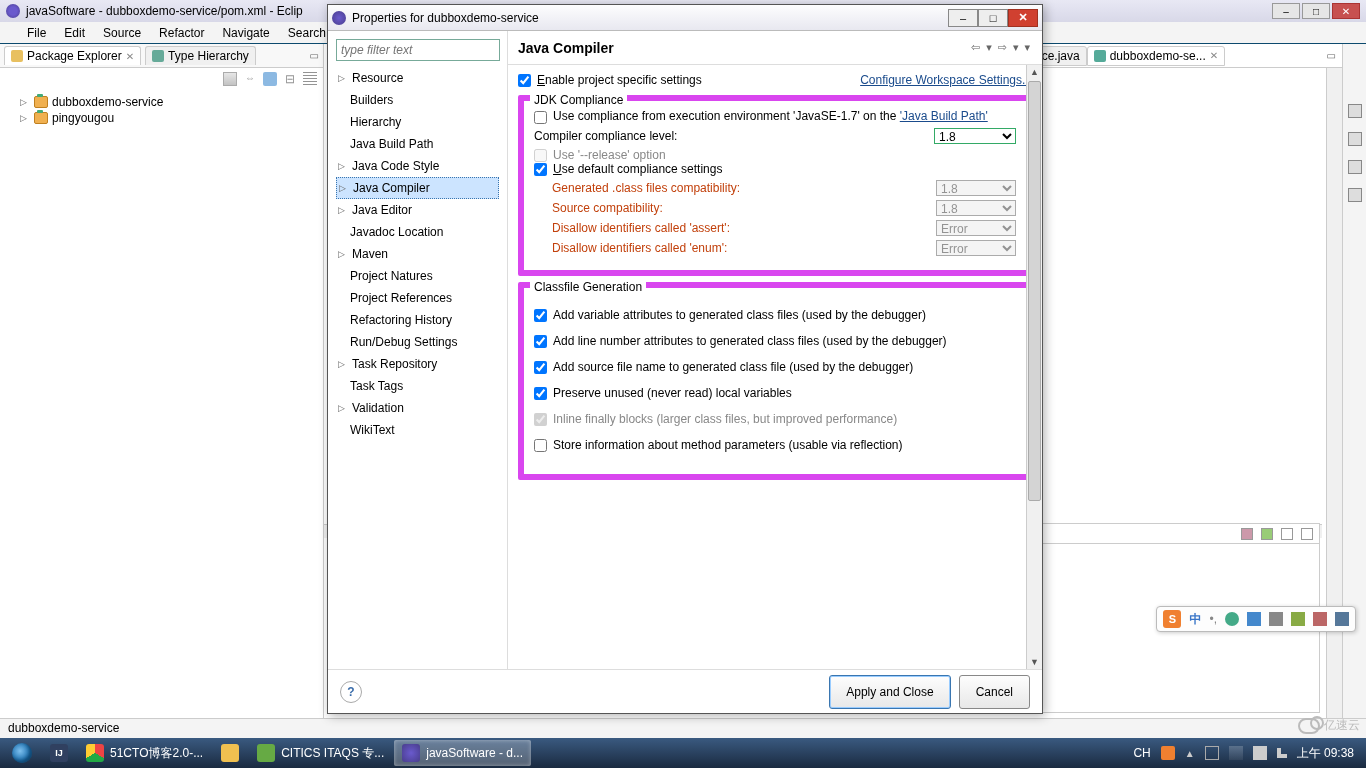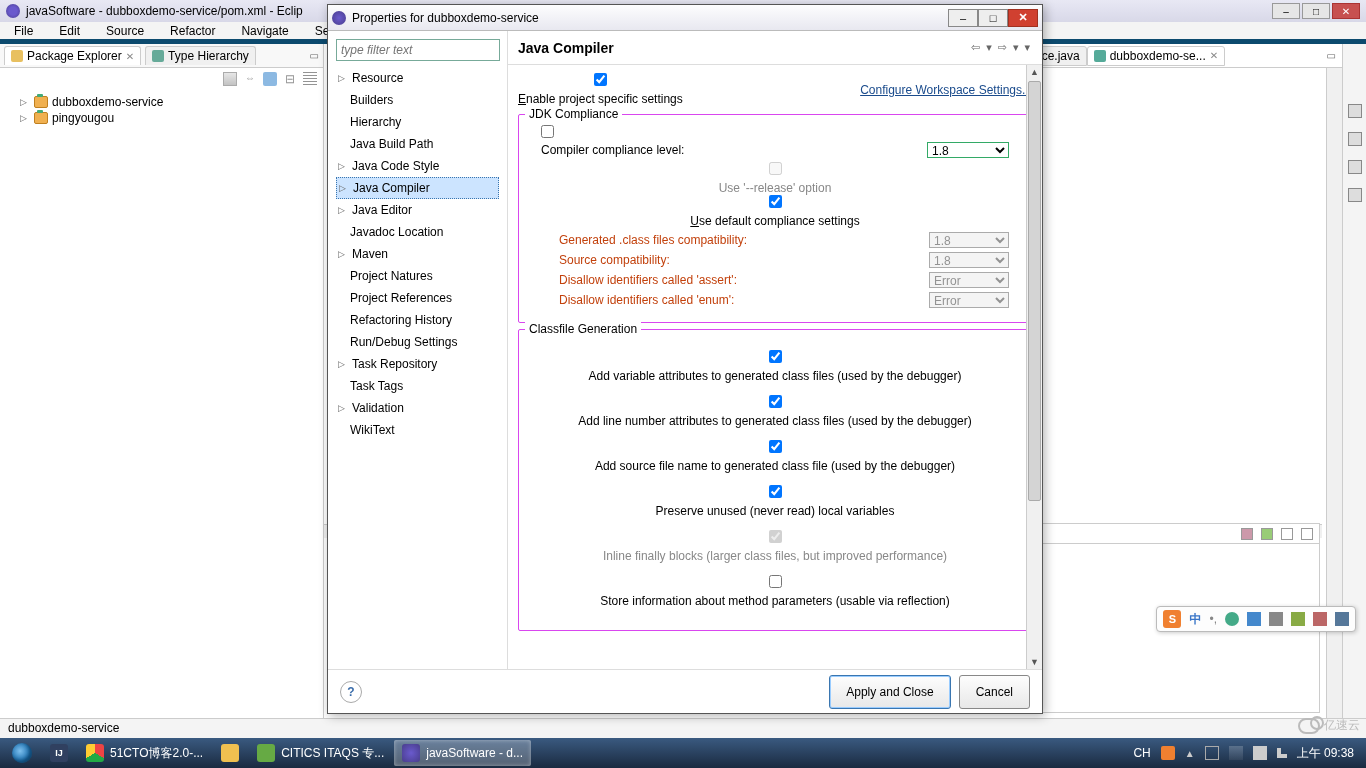--- a/index.html
+++ b/index.html
@@ -5,21 +5,21 @@
 * { box-sizing: border-box; margin: 0; padding: 0; font-family: "Segoe UI", Tahoma, sans-serif; font-size: 12px; }
 body { width: 1366px; height: 768px; background: #fff; overflow: hidden; position: relative; }
 
 
 .eclipse { position: absolute; inset: 0; background: #f0f0f0; display: flex; flex-direction: column; }
 .titlebar { height: 22px; background: linear-gradient(#e8e8f4,#d8d8e8); display: flex; align-items: center; padding: 0 6px; gap: 6px; }
 .titlebar .icon { width: 14px; height: 14px; background: radial-gradient(circle,#6a5acd 40%,#483d8b 100%); border-radius: 50%; }
 .titlebar .wincontrols { margin-left: auto; display: flex; gap: 2px; }
 .winbtn { width: 28px; height: 16px; background: #e6e6e6; border: 1px solid #999; display: flex; align-items: center; justify-content: center; font-size: 10px; }
 .winbtn.close { background: #c75050; color: #fff; border-color: #a33; }
-.menubar { height: 22px; display: flex; align-items: center; padding: 0 6px; gap: 10px; background: #f4f4f4; border-bottom: 5px solid #0c4a6e; }
+.menubar { height: 22px; display: flex; align-items: center; padding: 0 19px; gap: 2px; background: #f4f4f4; border-bottom: 1px solid #0c4a6e; }
 .menubar span { padding: 2px 8px; }
 
 .workspace { flex: 1; display: flex; background: #fff; }
 .leftpanel { width: 324px; border-right: 1px solid #ccc; display: flex; flex-direction: column; }
 .tabs { height: 24px; display: flex; align-items: center; border-bottom: 1px solid #ccc; background: #f8f8f8; padding: 0 4px; gap: 4px; }
 .tab { display: flex; align-items: center; gap: 4px; padding: 2px 6px; border: 1px solid #ccc; border-bottom: none; border-radius: 3px 3px 0 0; background: #fff; }
 .tab .x { font-size: 10px; color: #888; }
 .tab .xi { width: 12px; height: 12px; background: #e8c060; border-radius: 2px; }
 .tooliconrow { height: 22px; display: flex; align-items: center; justify-content: flex-end; padding: 0 6px; gap: 8px; }
 .tooliconrow span { width: 14px; height: 14px; display: inline-block; opacity: .7; }
@@ -64,26 +64,26 @@
 .cat.sel { background: #cce4ff; border: 1px dotted #3a76b0; padding-top: 1px; padding-bottom: 1px; }
 
 .dlg-right { flex: 1; display: flex; flex-direction: column; position: relative; }
 .dlg-hdr { height: 34px; display: flex; align-items: center; padding: 0 10px; border-bottom: 1px solid #ddd; }
 .dlg-hdr h2 { font-size: 14px; font-weight: bold; }
 .navarrows { margin-left: auto; display: flex; gap: 2px; align-items: center; }
 .navarrows span { font-size: 11px; color: #666; padding: 0 2px; }
 
 .content { flex: 1; padding: 8px 10px; overflow: hidden; }
 .row1 { display: flex; align-items: center; margin-bottom: 8px; }
-.chk { display: flex; align-items: center; gap: 6px; flex-direction: column; }
+.chk { display: flex; align-items: center; gap: 6px; }
 .chk input { width: 13px; height: 13px; }
 .chk.disabled { color: #888; }
 .lbl-u::first-letter { text-decoration: underline; }
 .link { color: #1a4b8c; text-decoration: underline; cursor: pointer; }
-.group { border: 1px solid #d946ef; padding: 8px 22px 10px; margin-bottom: 6px; border-radius: 2px; position: relative; }
+.group { border: 6px solid #d946ef; padding: 8px 10px 10px; margin-bottom: 6px; border-radius: 2px; position: relative; }
 .group > legend, .group-title { position: absolute; top: -8px; left: 6px; background: #fff; padding: 0 4px; font-size: 12px; }
 .grow { display: flex; align-items: center; margin: 4px 0; }
 .grow .gl { flex: 1; padding-left: 18px; }
 .grow.top .gl { padding-left: 0; }
 .grow .gl.disabled { color: #c2410c; }
 select.combo { width: 80px; height: 16px; border: 1px solid #888; background: #fdfdfd; font-size: 12px; }
 select.combo.big { width: 82px; border: 1px solid #3a6; background: #fff; }
 select.combo:disabled { background: #f0f0f0; color: #666; }
 
 .group2 .chk { margin: 12px 0; }
@@ -308,20 +308,21 @@
               <input type="checkbox" checked="" style="">
               <span class="lbl-u">Enable project specific settings</span>
             </label>
           <a class="link" style="margin-left:auto">Configure Workspace Settings...</a>
         </div>
 
         <div class="group">
           <div class="group-title">JDK Compliance</div>
           <label class="chk" style="align-items:flex-start">
             <input type="checkbox" style="margin-top: 2px;">
+            <span><span class="lbl-u">Use compliance from execution environment 'JavaSE-1.7' on the </span><a class="link">'Java Build Path'</a></span>
           </label>
           <div class="grow top">
             <span class="gl">Compiler compliance level:</span>
             <select class="combo big"><option>1.8</option></select>
           </div>
           <label class="chk disabled">
               <input type="checkbox" disabled="" style="">
               <span>Use '--release' option</span>
             </label>
           <label class="chk">

